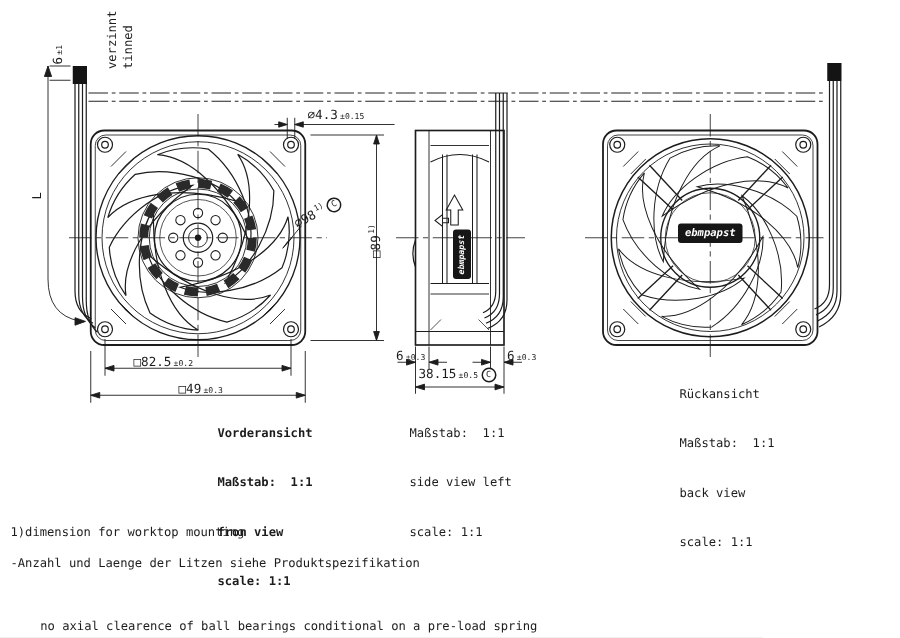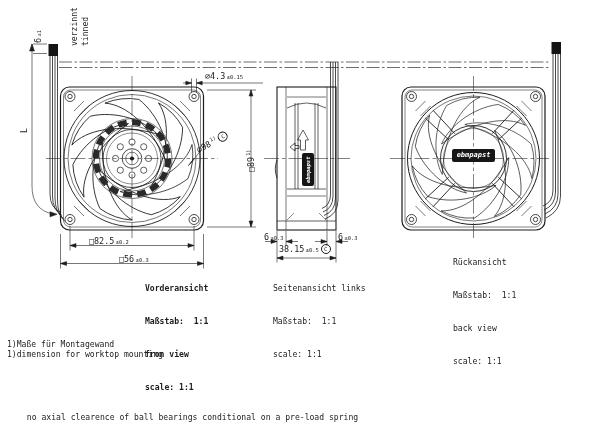--- a/index.html
+++ b/index.html
@@ -238,46 +238,46 @@
 
   <div class="lbl vtext" style="left:33px;top:43px;"><span class="dim">6</span><span class="tol">±1</span></div>
   <div class="lbl vtext" style="left:69px;top:46px;">verzinnt</div>
   <div class="lbl vtext" style="left:80px;top:46px;">tinned</div>
   <div class="lbl vtext" style="left:19px;top:133px;">L</div>
 
   <div class="lbl" style="left:205px;top:71px;"><span class="dim">⌀4.3</span><span class="tol">±0.15</span></div>
   <div class="lbl" style="left:198px;top:142px;height:10px;transform:rotate(-28deg);transform-origin:0 100%;"><span class="dim">⌀98</span><span class="sup">1)</span><span class="refc">C</span></div>
   <div class="lbl vtext" style="left:243px;top:172px;"><span class="dim">□89</span><span class="sup">1)</span></div>
   <div class="lbl" style="left:89px;top:236px;"><span class="dim">□82.5</span><span class="tol">±0.2</span></div>
-  <div class="lbl" style="left:119px;top:254px;"><span class="dim">□56</span><span class="tol">±0.3</span></div>
+  <div class="lbl" style="left:119px;top:254px;"><span class="dim">□49</span><span class="tol">±0.3</span></div>
 
   <div class="lbl cap" style="left:145px;top:262px;font-weight:bold;">
     <div>Vorderansicht</div>
     <div>Maßstab:  1:1</div>
     <div>fron view</div>
     <div>scale: 1:1</div>
   </div>
 
   <div class="lbl" style="left:264px;top:232px;"><span class="dim">6</span><span class="tol">±0.3</span></div>
   <div class="lbl" style="left:338px;top:232px;"><span class="dim">6</span><span class="tol">±0.3</span></div>
   <div class="lbl" style="left:279px;top:244px;"><span class="dim">38.15</span><span class="tol">±0.5</span><span class="refc">C</span></div>
   <div class="lbl vtext brandbox" style="left:302px;top:186px;font-size:5.5px;padding:1px 3px;">ebmpapst</div>
 
   <div class="lbl cap" style="left:273px;top:262px;">
-    <div>Seitenansicht links</div>
     <div>Maßstab:  1:1</div>
+    <div>side view left</div>
     <div>scale: 1:1</div>
   </div>
 
   <div class="lbl brandbox" style="left:452px;top:149px;width:43px;height:13px;font-size:7px;line-height:13px;">ebmpapst</div>
 
   <div class="lbl cap" style="left:453px;top:236px;">
     <div>Rückansicht</div>
     <div>Maßstab:  1:1</div>
     <div>back view</div>
     <div>scale: 1:1</div>
   </div>
 
-  <div class="lbl note" style="left:7px;top:339px;">1)Maße für Montagewand</div>
   <div class="lbl note" style="left:7px;top:349px;">1)dimension for worktop mounting</div>
+  <div class="lbl note" style="left:7px;top:370px;">-Anzahl und Laenge der Litzen siehe Produktspezifikation</div>
   <div class="lbl note" style="left:22px;top:411.5px;"> no axial clearence of ball bearings conditional on a pre-load spring</div>
 
 </div>
 
 </body></html>

